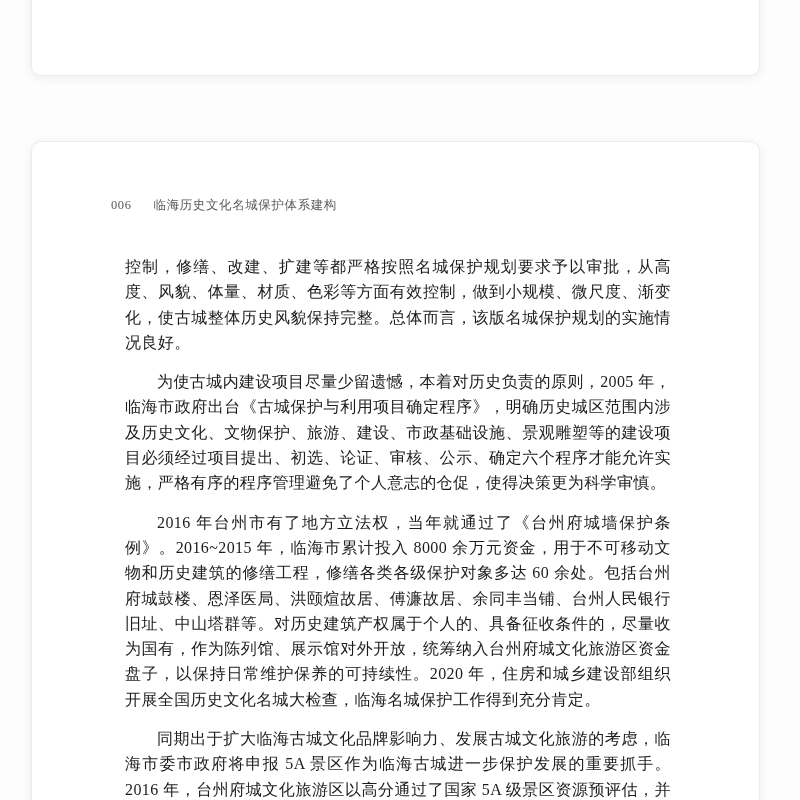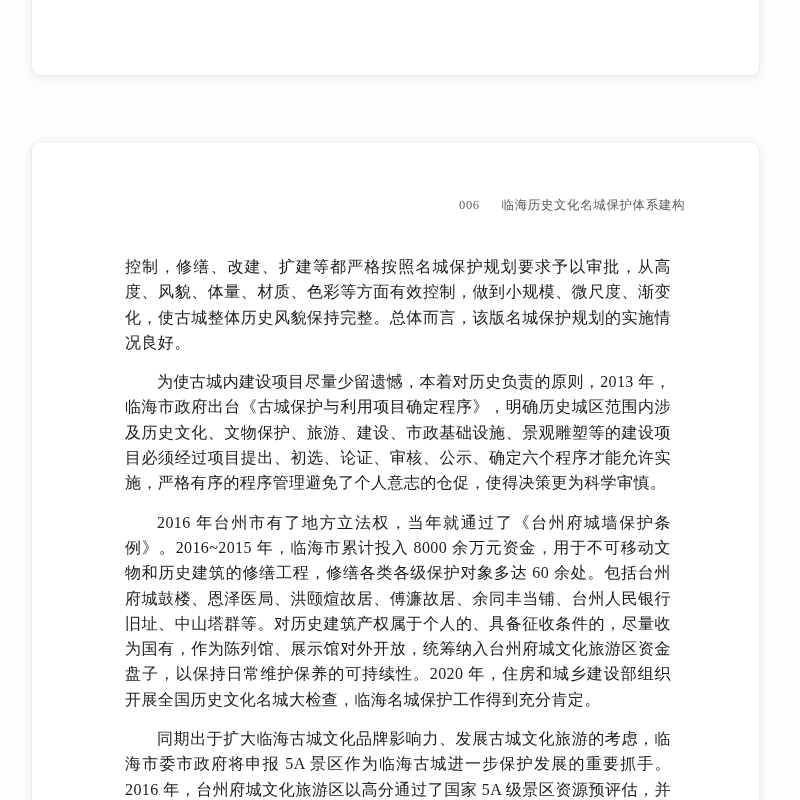--- a/index.html
+++ b/index.html
@@ -31,21 +31,20 @@
     height: 920px;
   }
 
   .page-header {
     margin: 55px 74px 0 79px;
     font-size: 12.5px;
     color: #5a5a5a;
     letter-spacing: 0.6px;
     display: flex;
     align-items: baseline;
-    justify-content: flex-end;
   }
   .page-number {
     margin-right: 22px;
   }
 
   .page-body {
     margin: 40px 74px 0 79px;
     font-size: 16px;
     color: #1c1c1c;
     line-height: 25.3px;
@@ -62,18 +61,18 @@
 
 <div class="page-card current">
 
   <div class="page-header">
     <span class="page-number">006</span>
     <span class="running-title">临海历史文化名城保护体系建构</span>
   </div>
 
   <div class="page-body">
     <p>控制，修缮、改建、扩建等都严格按照名城保护规划要求予以审批，从高度、风貌、体量、材质、色彩等方面有效控制，做到小规模、微尺度、渐变化，使古城整体历史风貌保持完整。总体而言，该版名城保护规划的实施情况良好。</p>
-    <p class="indent">为使古城内建设项目尽量少留遗憾，本着对历史负责的原则，2013 年，临海市政府出台《古城保护与利用项目确定程序》，明确历史城区范围内涉及历史文化、文物保护、旅游、建设、市政基础设施、景观雕塑等的建设项目必须经过项目提出、初选、论证、审核、公示、确定六个程序才能允许实施，严格有序的程序管理避免了个人意志的仓促，使得决策更为科学审慎。</p>
+    <p class="indent">为使古城内建设项目尽量少留遗憾，本着对历史负责的原则，2005 年，临海市政府出台《古城保护与利用项目确定程序》，明确历史城区范围内涉及历史文化、文物保护、旅游、建设、市政基础设施、景观雕塑等的建设项目必须经过项目提出、初选、论证、审核、公示、确定六个程序才能允许实施，严格有序的程序管理避免了个人意志的仓促，使得决策更为科学审慎。</p>
     <p class="indent">2016 年台州市有了地方立法权，当年就通过了《台州府城墙保护条例》。2016~2015 年，临海市累计投入 8000 余万元资金，用于不可移动文物和历史建筑的修缮工程，修缮各类各级保护对象多达 60 余处。包括台州府城鼓楼、恩泽医局、洪颐煊故居、傅濂故居、余同丰当铺、台州人民银行旧址、中山塔群等。对历史建筑产权属于个人的、具备征收条件的，尽量收为国有，作为陈列馆、展示馆对外开放，统筹纳入台州府城文化旅游区资金盘子，以保持日常维护保养的可持续性。2020 年，住房和城乡建设部组织开展全国历史文化名城大检查，临海名城保护工作得到充分肯定。</p>
     <p class="indent"><span>同期出于扩大临海古城文化品牌影响力、发展古城文化旅游的考虑，临海市委市政府将申报 5A 景区作为临海古城进一步保护发展的重要抓手。2016 年，台州府城文化旅游区以高分通过了国家 5A 级景区资源预评估，并于后续进行了一系列环境整治、完善设施配套建设的活动。2022 年，台州府城文化旅游区被正式确认公布为国家 5A 级旅游景区。发展文化旅游有利于宣传推广古城品牌，增富惠民，但是特别需要处理好与古城保护的关系，否则就有可能成为“双刃剑”，它所产生的</span></p>
   </div>
 
 </div>
 
 </body></html>

